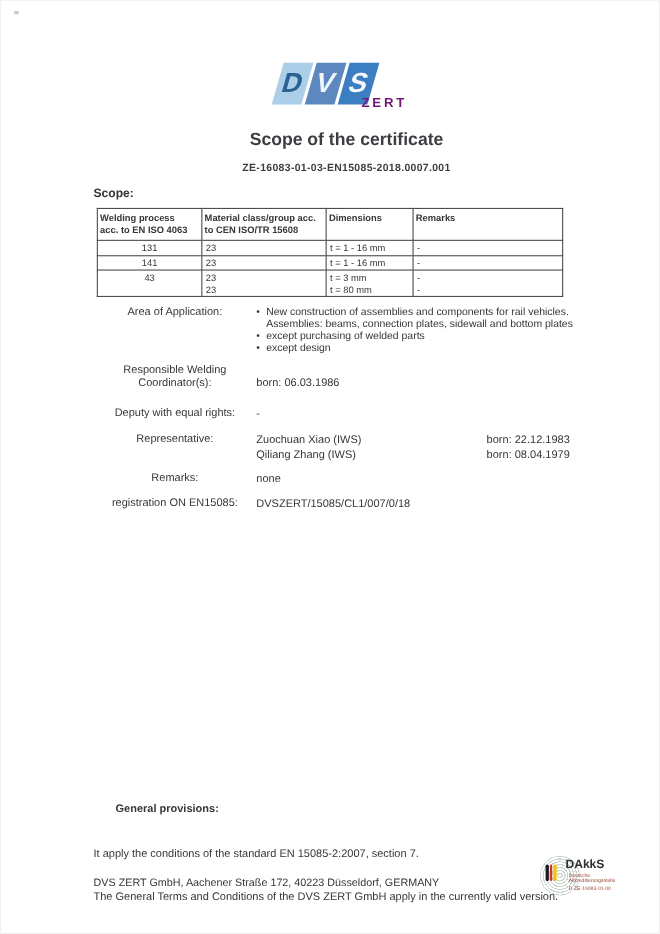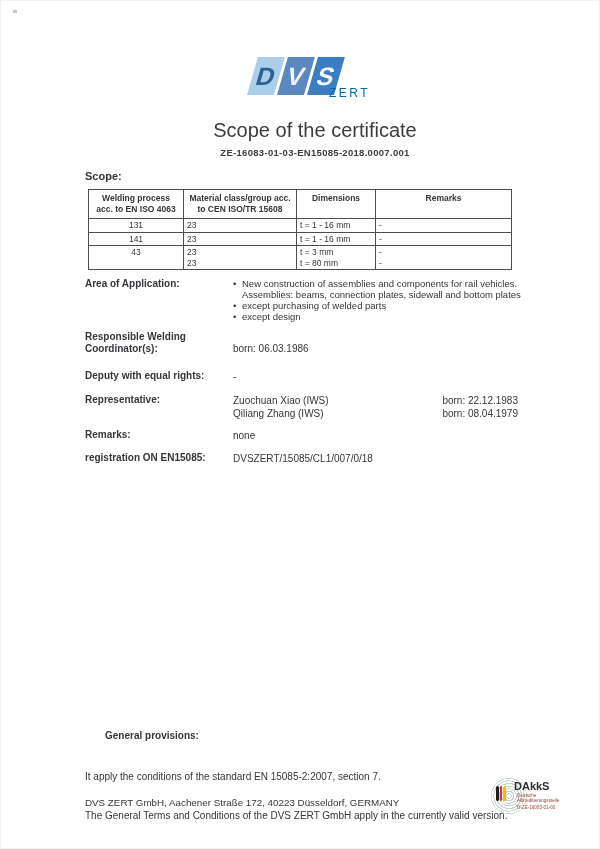--- a/index.html
+++ b/index.html
@@ -13,43 +13,43 @@
 
   
   .logo { position:absolute; top:57px; left:243px; width:127px; height:46px; }
   .panels { position:absolute; left:4px; top:0; display:flex; gap:3px;
             transform:skewX(-16deg); transform-origin:50% 100%; }
   .panel { width:27px; height:38px; display:flex; align-items:center; justify-content:center;
            font-weight:700; font-size:25px; line-height:1; }
   .panel-d { background:#abcfe9; color:#2d6093; }
   .panel-v { background:#5c88bf; color:#eef5fb; }
   .panel-s { background:#3b7fc2; color:#f4f9fd; }
-  .zert { position:absolute; right:0; bottom:3px; font-size:12px; font-weight:400;
-          letter-spacing:2.5px; color:#0369a1; }
+  .zert { position:absolute; right:0; bottom:3px; font-size:12px; font-weight:700;
+          letter-spacing:2.5px; color:#701a75; }
 
   
   .title { position:absolute; top:119px; left:30px; right:0; text-align:center;
-           font-size:20px; font-weight:400; color:#3c3c41; }
+           font-size:16px; font-weight:700; color:#3c3c41; }
   .cert-no { position:absolute; top:147px; left:30px; right:0; text-align:center;
              font-size:9.5px; font-weight:700; letter-spacing:.3px; color:#3c3c41; }
 
   
   .scope-label { position:absolute; top:170px; left:85px; font-size:11px; font-weight:700; }
   table.scope { position:absolute; top:189px; left:88px; border-collapse:collapse;
                 table-layout:fixed; width:423px; font-size:8.5px; color:#35353a; }
   .scope th, .scope td { border:1px solid #4d4d4d; vertical-align:top; white-space:pre-line;
                          line-height:10.5px; padding:1px 3px; }
-  .scope th { font-weight:700; text-align:center; padding:3px 2px; line-height:11px; }
+  .scope th { font-weight:700; text-align:left; padding:3px 2px; line-height:11px; }
   .scope td.c { text-align:center; }
   .scope tr.data td { height:10px; }
 
   
   .field-row { position:absolute; left:85px; width:433px; display:flex; font-size:10px; }
   .field-row.bottom { align-items:flex-end; }
-  .f-label { width:148px; flex:0 0 148px; font-weight:700; white-space:pre-line; line-height:12px; }
+  .f-label { width:148px; flex:0 0 148px; font-weight:400; white-space:pre-line; line-height:12px;text-align:center; }
   .f-value { flex:1; white-space:pre; line-height:13px; }
   .f-born  { text-align:right; white-space:pre-line; line-height:13px; }
   .bullets { flex:1; font-size:9.5px; }
   .bullet-item { display:flex; line-height:11px; white-space:pre; }
   .bullet-mark { width:9px; flex:0 0 9px; text-align:left; }
 
   
   .gp-heading { position:absolute; top:730px; left:85px; font-size:10px; font-weight:700;margin-left:20px; }
   .gp-lines { position:absolute; top:744px; left:85px; font-size:10px; line-height:13px; white-space:pre; }
   .footer-address { position:absolute; top:797px; left:85px; font-size:9.8px;text-align:right; }

